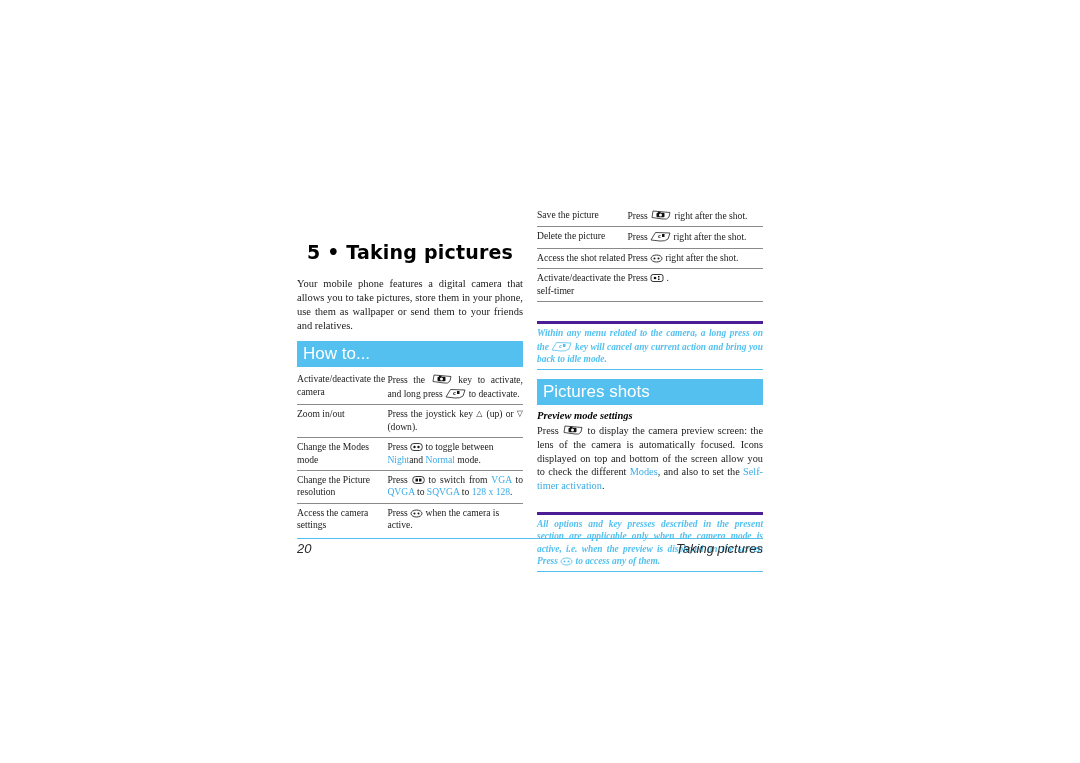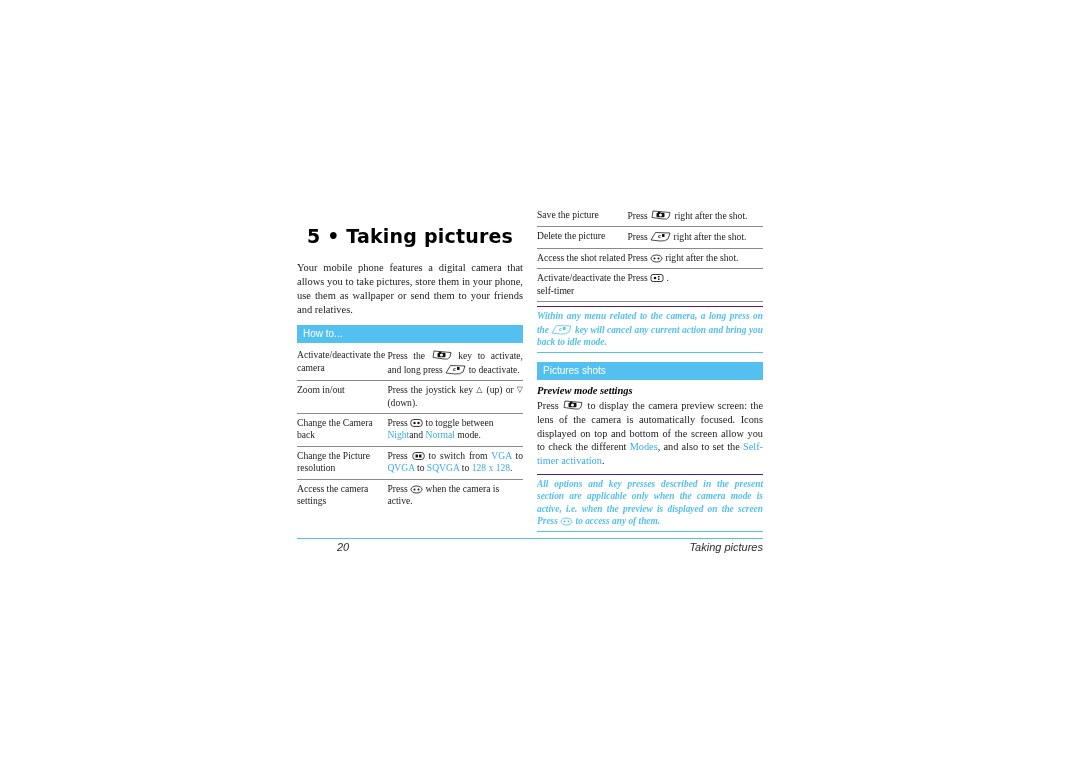--- a/index.html
+++ b/index.html
@@ -50,21 +50,21 @@
     text-align: justify;
     margin: 0 0 8px 0;
     color: #1a1a1a;
   }
 
   
   .section-bar {
     background: #53c0ef;
     color: #ffffff;
     font-family: "Liberation Sans", sans-serif;
-    font-size: 10px;
+    font-size: 17px;
     font-weight: normal;
     padding: 3px 14px 4px 6px;
     line-height: 1.15;
     margin-bottom: 3px;
   }
 
   
   table.howto {
     width: 100%;
     border-collapse: collapse;
@@ -100,24 +100,24 @@
   }
 
   
   .note {
     color: #53c0ef;
     font-style: italic;
     font-weight: bold;
     font-size: 9.4px;
     line-height: 1.33;
     text-align: justify;
-    border-top: 1px solid #4c1d95;
+    border-top: 3px solid #4c1d95;
     border-bottom: 1px solid #53c0ef;
     padding: 3px 0 3px 0;
-    margin: 4px 0 9px 0;
+    margin: 19px 0 9px 0;
   }
   .note-bottom {
     margin-bottom: 0;
   }
 
   
   .subhead {
     font-family: Liberation Serif, serif;
     font-weight: bold;
     font-style: italic;
@@ -141,24 +141,23 @@
   }
   .footer-rule {
     border-top: 1.6px solid #53c0ef;
     height: 0;
   }
   .footer-row {
     display: flex;
     justify-content: space-between;
     font-family: "Liberation Sans", sans-serif;
     font-style: italic;
-    font-size: 11px;
+    font-size: 13px;
     color: #2b2b2b;
     padding-top: 2px;
-    margin-left: 40px;
   }
 
   
   .key {
     display: inline-block;
     vertical-align: -2px;
     position: relative;
   }
   .key svg { display: block; }
   .icon-cam   { width: 22px; height: 12px; }
@@ -218,21 +217,21 @@
             <td class="c2">
               <span>Press the joystick key</span>
               <span class="arrow-gl">△</span>
               <span>(up) or</span>
               <span class="arrow-gl">▽</span>
               <span>(down).</span>
             </td>
           </tr>
 
           <tr>
-            <td class="c1">Change the Camera back</td>
+            <td class="c1">Change the Modes mode</td>
             <td class="c2 nojust">
               <span>Press</span>
               <span class="key icon-joy">
                 <svg viewBox="0 0 26 20">
                   <rect x="1.5" y="3" width="23" height="14" rx="6" fill="#fff" stroke="#222" stroke-width="1.8"></rect>
                   <circle cx="9" cy="10" r="2.4" fill="#111"></circle>
                   <circle cx="17" cy="10" r="2.4" fill="#111"></circle>
                 </svg>
               </span>
               <span>to toggle between</span>

